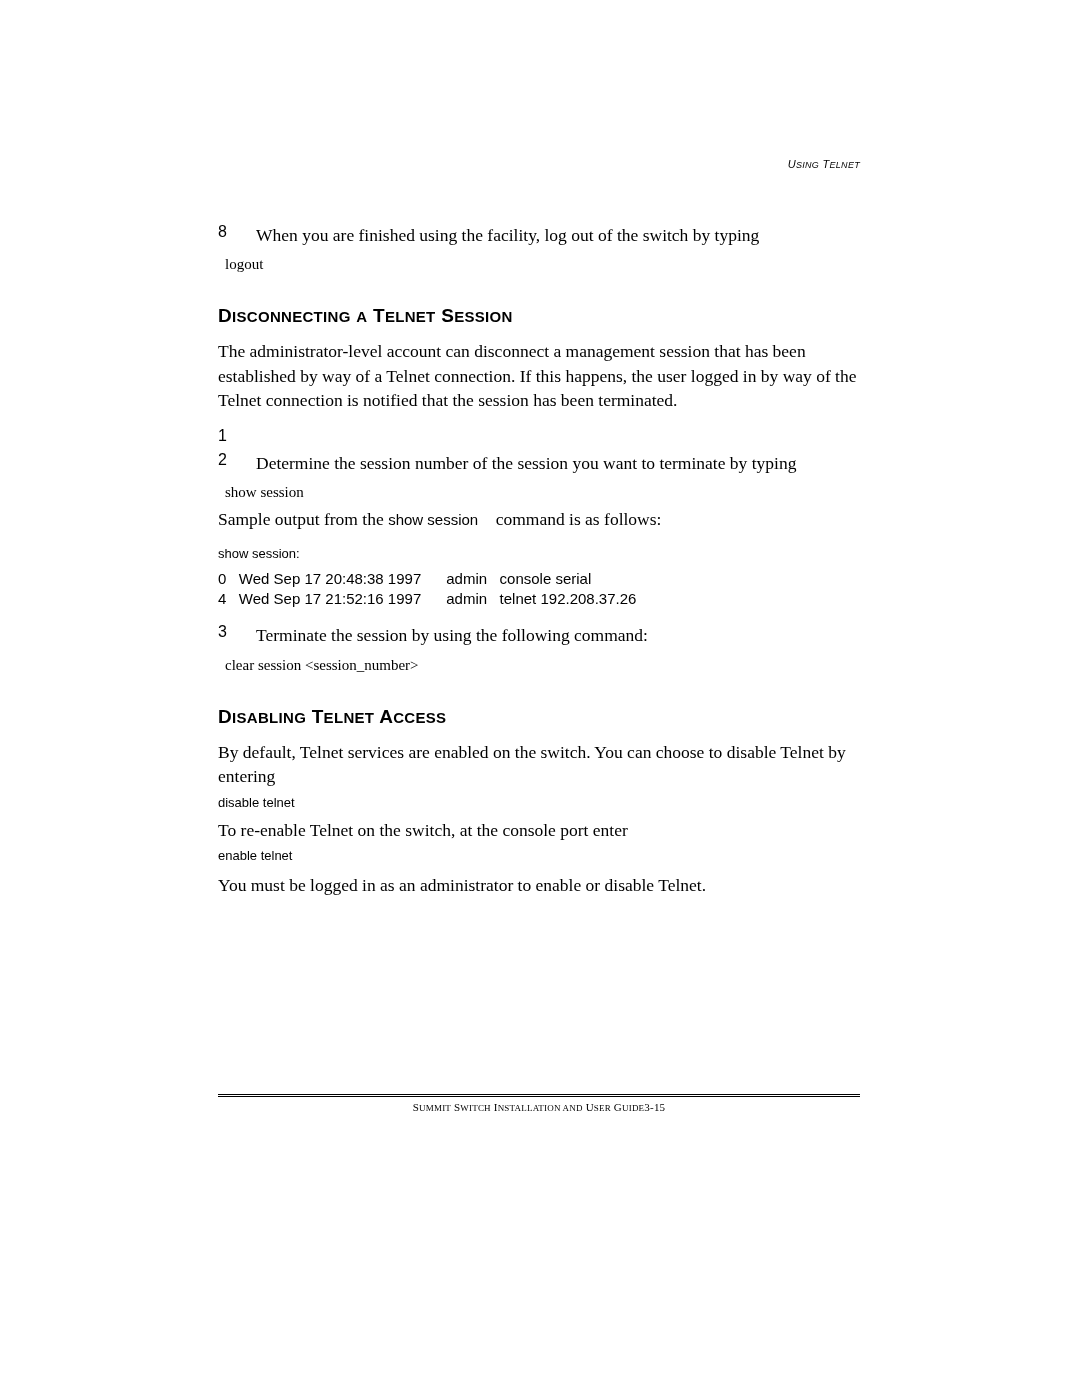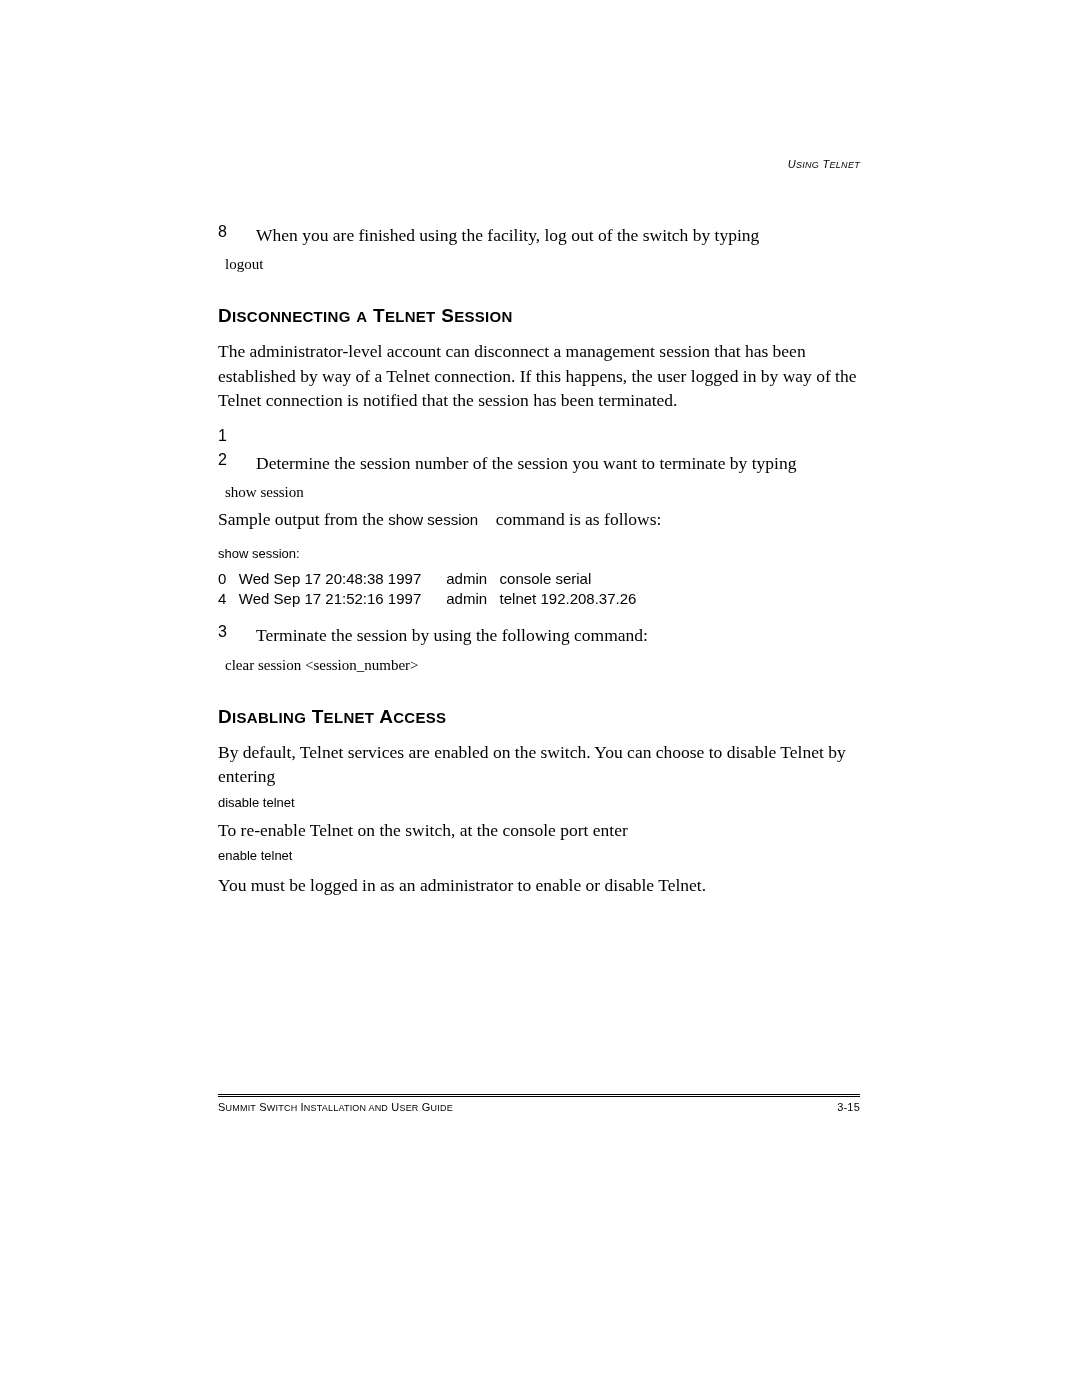--- a/index.html
+++ b/index.html
@@ -87,22 +87,22 @@
     font-family: Arial, Helvetica, sans-serif;
     font-size: 13px;
     margin-bottom: 8px;
   }
   .footer-inner {
     position: absolute;
     left: 218px;
     right: 220px;
     bottom: 284px;
     display: flex;
-    justify-content: space-between;
-    font-family: Liberation Sans, sans-serif;
+    justify-content: center;
+    font-family: Liberation Serif, serif;
     font-size: 11px;
     letter-spacing: 0.2px;
   }
   .double-rule {
     position: absolute;
     left: 218px;
     right: 220px;
     bottom: 300px;
   }
   .double-rule .l1 { border-top: 1px solid #000; height: 2px; }

